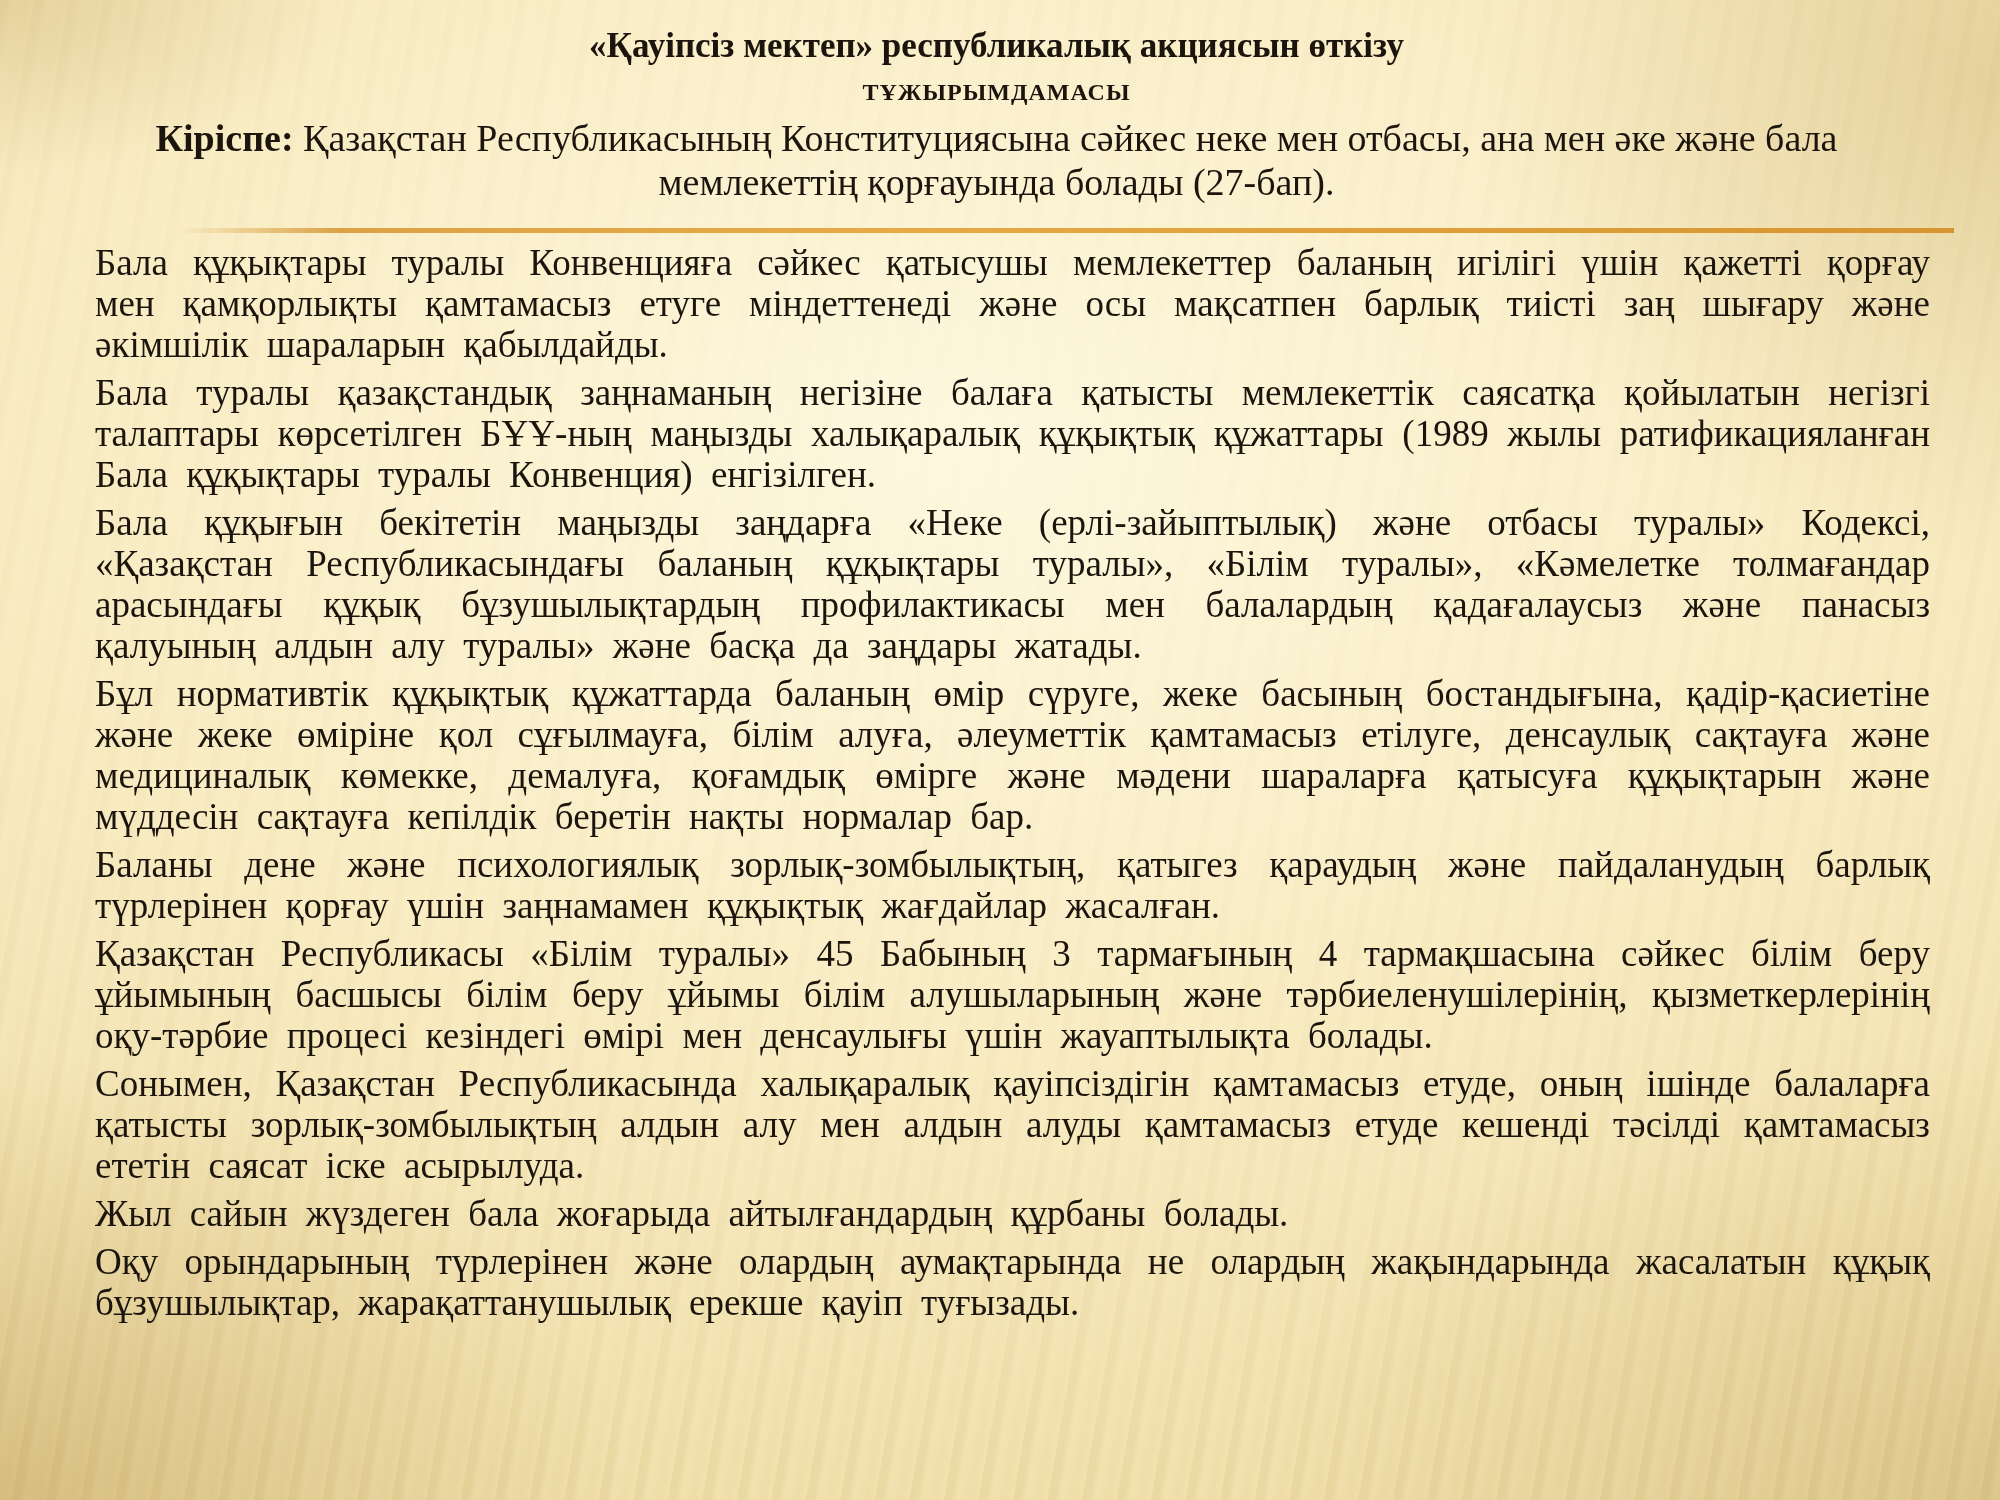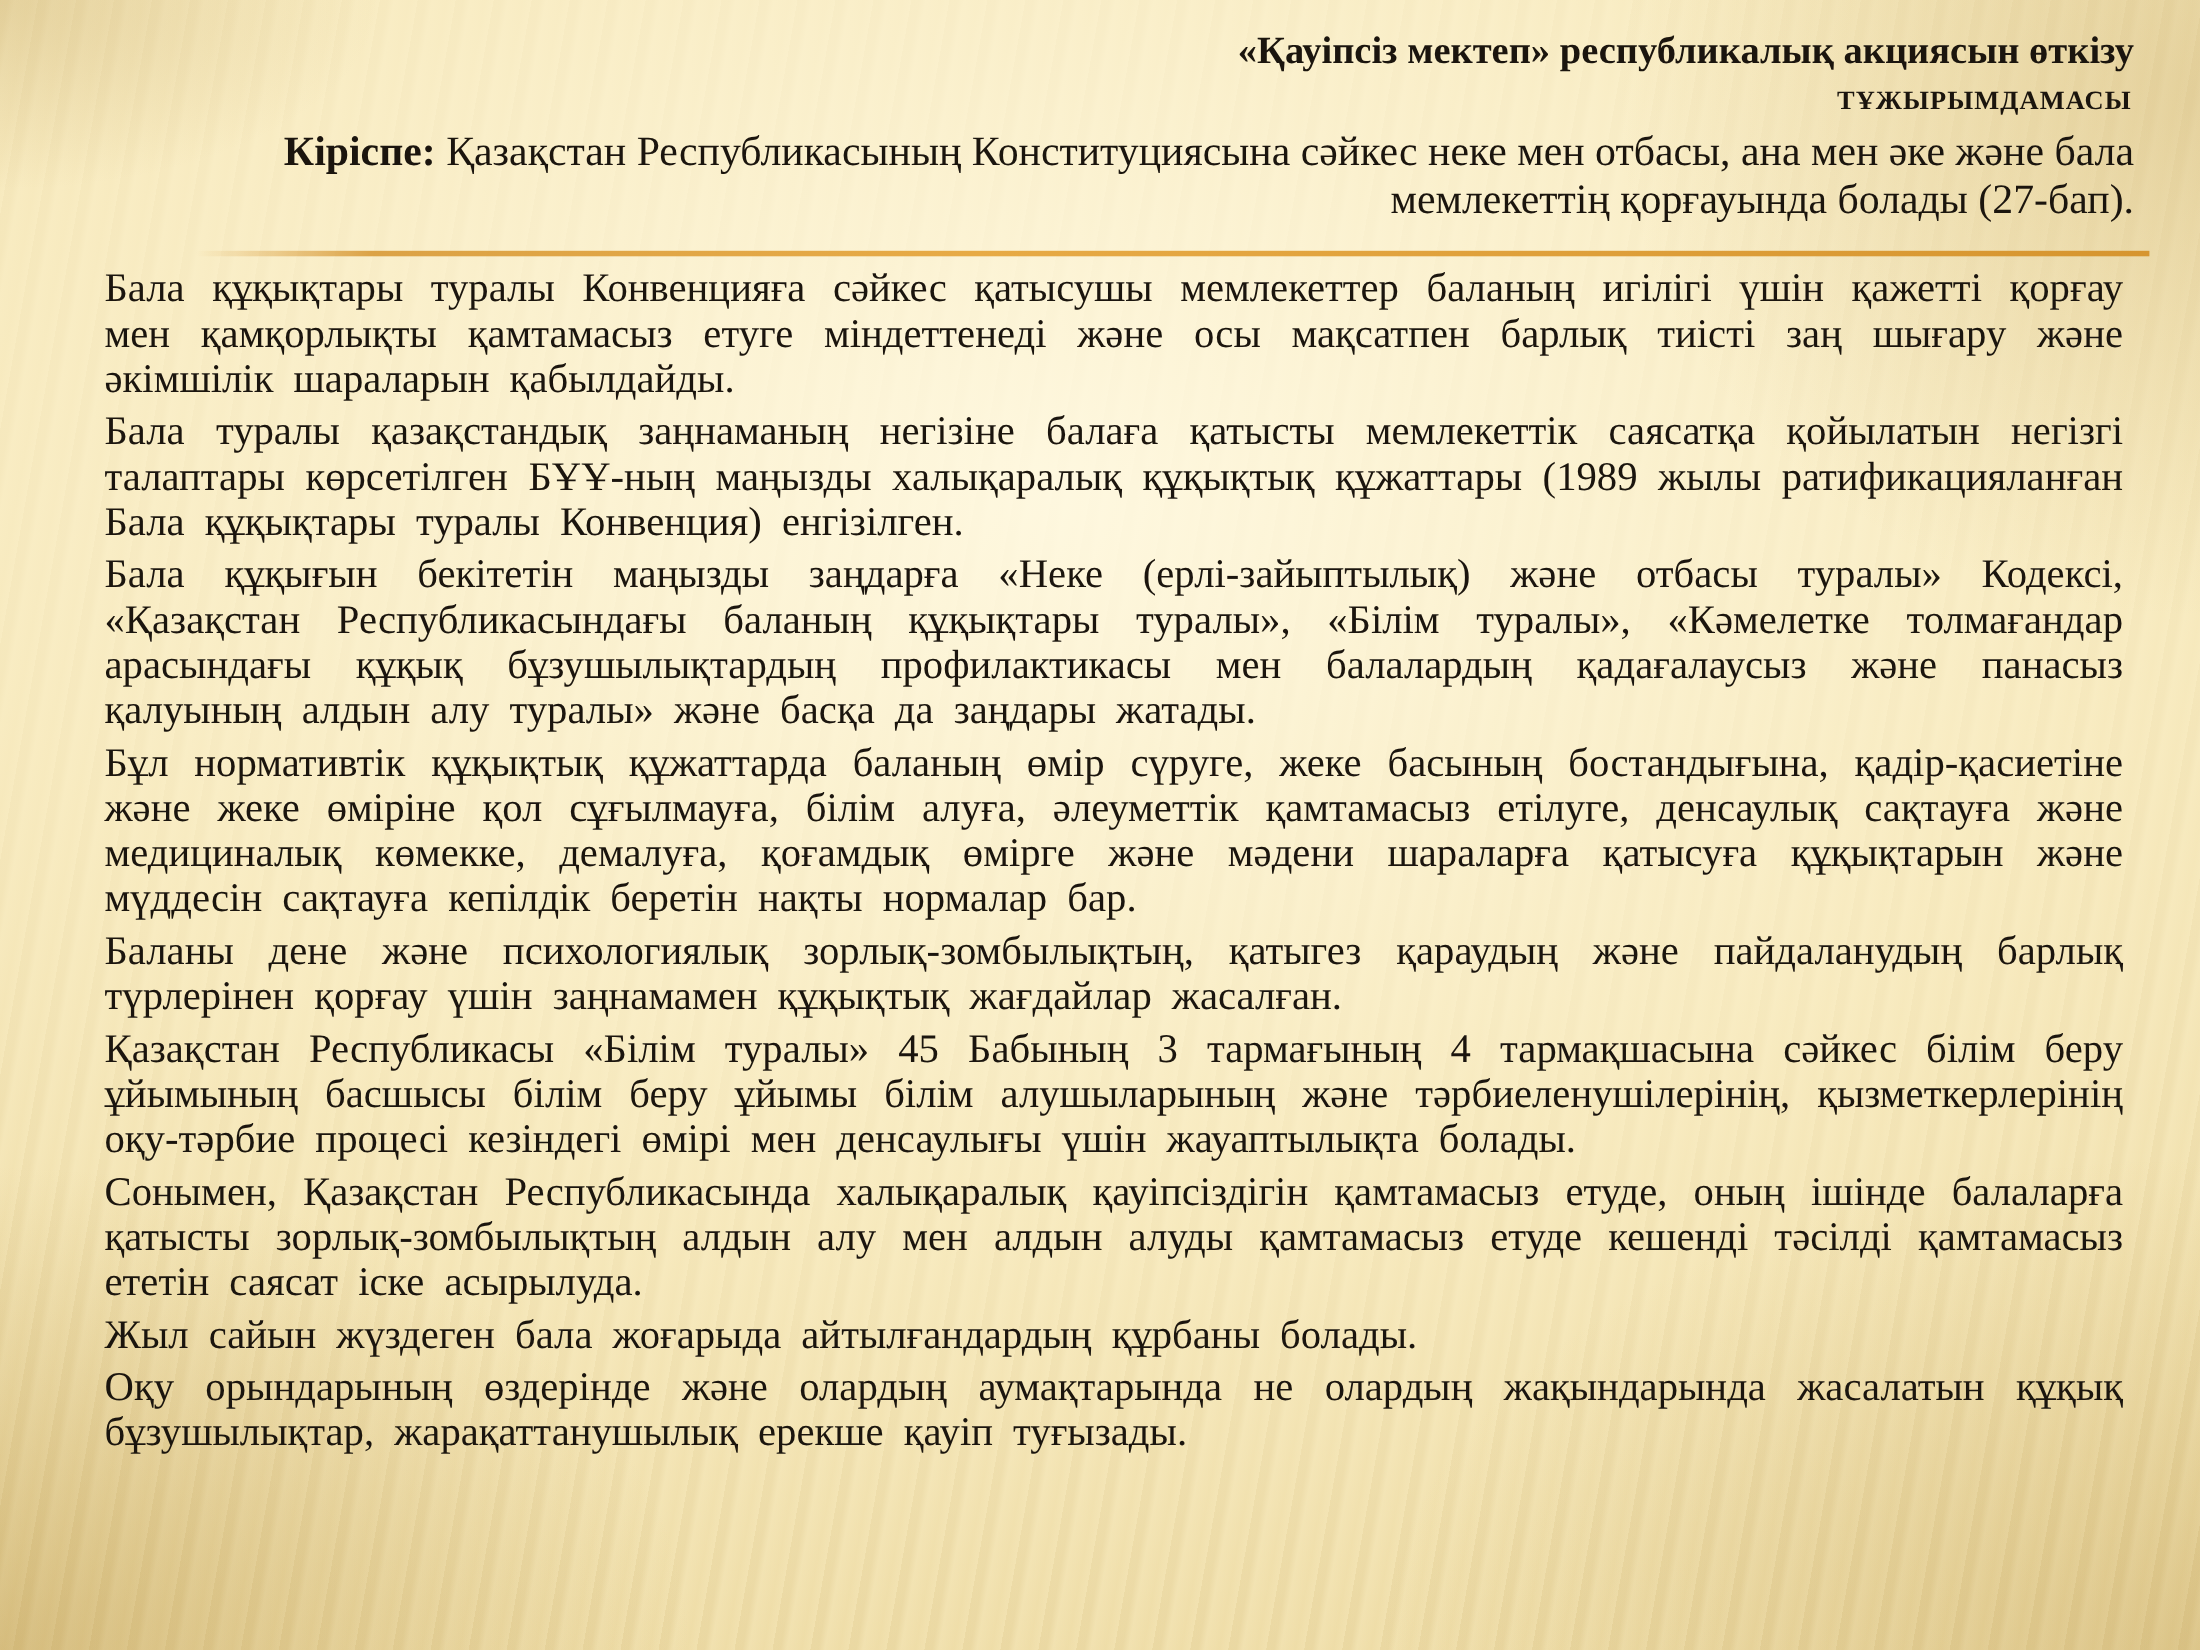--- a/index.html
+++ b/index.html
@@ -39,21 +39,21 @@
       radial-gradient(38% 45% at 100% 6%,  rgba(168,130,52,0.22), rgba(168,130,52,0) 70%),
       radial-gradient(50% 40% at 100% 100%, rgba(168,130,52,0.22), rgba(168,130,52,0) 75%),
       radial-gradient(24% 16% at 0% 0%,    rgba(168,130,52,0.22), rgba(168,130,52,0) 72%);
   }
 
   .header {
     position: absolute;
     top: 24px;
     left: 53px;
     right: 60px;
-    text-align: right;
+    text-align: center;
     z-index: 2;
   }
   .title {
     font-size: 35px;
     font-weight: bold;
     line-height: 44px;
     margin: 0;
   }
   .subtitle {
     font-size: 24px;
@@ -118,16 +118,16 @@
 
   <div class="body-text">
     <p>Бала құқықтары туралы Конвенцияға сәйкес қатысушы мемлекеттер баланың игілігі үшін қажетті қорғау мен қамқорлықты қамтамасыз етуге міндеттенеді және осы мақсатпен барлық тиісті заң шығару және әкімшілік шараларын қабылдайды.</p>
     <p>Бала туралы қазақстандық заңнаманың негізіне балаға қатысты мемлекеттік саясатқа қойылатын негізгі талаптары көрсетілген БҰҰ-ның маңызды халықаралық құқықтық құжаттары (1989 жылы ратификацияланған Бала құқықтары туралы Конвенция) енгізілген.</p>
     <p>Бала құқығын бекітетін маңызды заңдарға «Неке (ерлі-зайыптылық) және отбасы туралы» Кодексі, «Қазақстан Республикасындағы баланың құқықтары туралы», «Білім туралы», «Кәмелетке толмағандар арасындағы құқық бұзушылықтардың профилактикасы мен балалардың қадағалаусыз және панасыз қалуының алдын алу туралы» және басқа да заңдары жатады.</p>
     <p>Бұл нормативтік құқықтық құжаттарда баланың өмір сүруге, жеке басының бостандығына, қадір-қасиетіне және жеке өміріне қол сұғылмауға, білім алуға, әлеуметтік қамтамасыз етілуге, денсаулық сақтауға және медициналық көмекке, демалуға, қоғамдық өмірге және мәдени шараларға қатысуға құқықтарын және мүддесін сақтауға кепілдік беретін нақты нормалар бар.</p>
     <p>Баланы дене және психологиялық зорлық-зомбылықтың, қатыгез қараудың және пайдаланудың барлық түрлерінен қорғау үшін заңнамамен құқықтық жағдайлар жасалған.</p>
     <p>Қазақстан Республикасы «Білім туралы» 45 Бабының 3 тармағының 4 тармақшасына сәйкес білім беру ұйымының басшысы білім беру ұйымы білім алушыларының және тәрбиеленушілерінің, қызметкерлерінің оқу-тәрбие процесі кезіндегі өмірі мен денсаулығы үшін жауаптылықта болады.</p>
     <p>Сонымен, Қазақстан Республикасында халықаралық қауіпсіздігін қамтамасыз етуде, оның ішінде балаларға қатысты зорлық-зомбылықтың алдын алу мен алдын алуды қамтамасыз етуде кешенді тәсілді қамтамасыз ететін саясат іске асырылуда.</p>
     <p>Жыл сайын жүздеген бала жоғарыда айтылғандардың құрбаны болады.</p>
-    <p>Оқу орындарының өздерінде және олардың аумақтарында не олардың жақындарында жасалатын құқық бұзушылықтар, жарақаттанушылық ерекше қауіп туғызады.</p>
+    <p>Оқу орындарының түрлерінен және олардың аумақтарында не олардың жақындарында жасалатын құқық бұзушылықтар, жарақаттанушылық ерекше қауіп туғызады.</p>
   </div>
 
 </div>
 
 </body></html>

